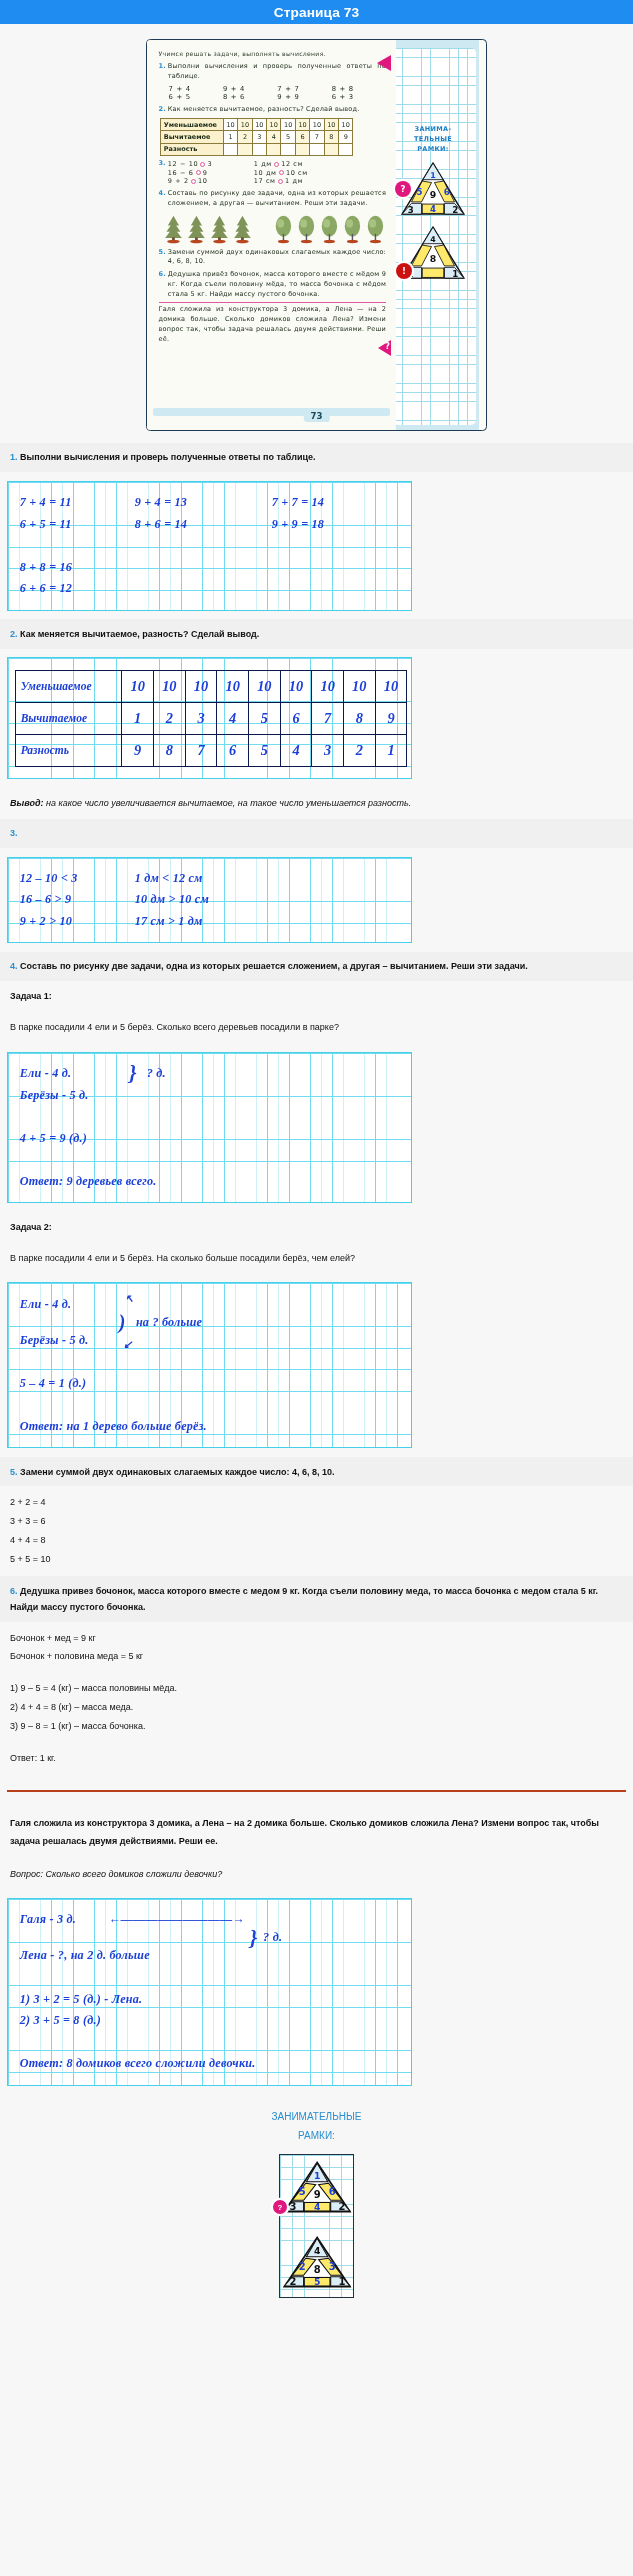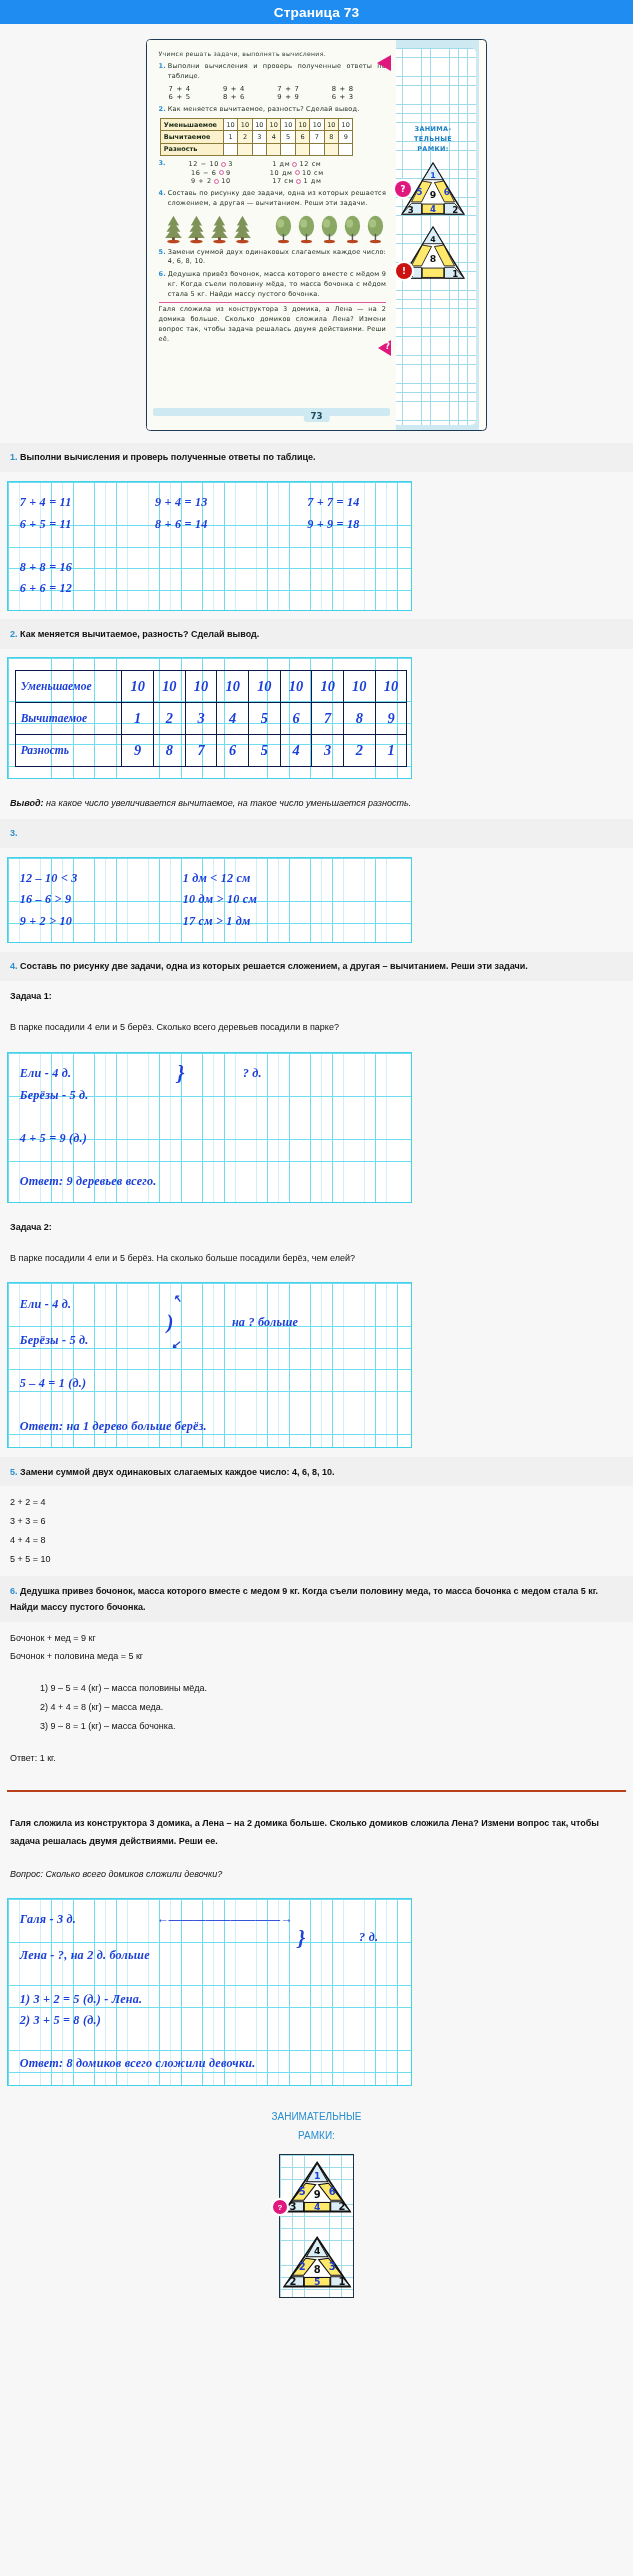--- a/index.html
+++ b/index.html
@@ -53,21 +53,21 @@
   }
   .scan .intro {
     font-size:6.1px; color:#2e3b2a; line-height:1.45; letter-spacing:0.3px;
     text-align: justify; margin-bottom:2.9px;
   }
   .task { display:flex; font-size:6.5px; color:#1b2b18; line-height:1.5; margin-bottom:2.9px; letter-spacing:0.2px;}
   .task .num { color:#2a8fd0; font-weight:bold; width:9.3px; flex:0 0 9.3px; }
   .task .body { flex:1; text-align: justify; }
   .eqrow { display:flex; font-size:6.8px; color:#1b2b18; margin:0.7px 0 0 10px; letter-spacing:0.7px; }
   .eqrow span { width:56px; }
-  .cmp-wrap { display:flex; margin-left:10px; font-size:6.5px; color:#1b2b18;text-align:center;}
+  .cmp-wrap { display:flex; margin-left:10px; font-size:6.5px; color:#1b2b18;}
   .cmp-wrap .cl { width:86px; }
   .cmp-wrap .cl div { margin:0.7px 0; letter-spacing:0.6px;}
   .circ { display:inline-block; width:5px; height:5px; border:0.7px solid #e05aa0; border-radius:50%; vertical-align:middle; margin:0 2.2px;}
 
   
   table.scan-tbl { border-collapse:collapse; margin:3.6px 0 3.6px 1.4px; background:#fdf6d8; }
   table.scan-tbl td { border:0.7px solid #8a7b3a; font-size:6.5px; text-align:center; height:12.2px; color:#1b2b18; font-weight:bold;}
   table.scan-tbl td.hd { text-align:left; padding:0 2.9px; width:63px; background:#fbf2cd;}
   table.scan-tbl td.v { width:14.4px; background:#fff; font-weight:normal;}
   table.scan-tbl td.v.alt { background:#fdf6d8; }
@@ -119,21 +119,20 @@
       repeating-linear-gradient(to right, #cdf1f7 0 0.7px, transparent 0.7px 10.8px),
       #ffffff;
     position:relative;
     padding: 10px 0;
     font-family: "Liberation Serif", serif;
   }
   .nb .line {
     display:flex; height:21.6px; align-items:center; padding-left:11.5px;
     color:#1b3fd8; font-style:italic; font-weight:bold; font-size:12.2px;
     letter-spacing:0.2px;
-    gap:48px;
   }
   .nb .line .c1 { width:115px; }
   .nb .line .c2 { width:137px; }
   .nb .line .c3 { width:137px; }
   .nb .spacer { height:21.6px; }
 
   
   .nb-tbl-wrap {
     margin: 8.6px 0 8.6px 7.2px; width:405px; position:relative;
     border:0.7px solid #43d0e8;
@@ -551,21 +550,21 @@
   </div>
 
   <div class="sec-head">
     <span class="n">6.</span>
     <span>Дедушка привез бочонок, масса которого вместе с медом 9 кг. Когда съели половину меда, то масса бочонка с медом стала 5 кг. Найди массу пустого бочонка.</span>
   </div>
   <div class="plain" style="line-height:2.0;">
     <div>Бочонок + мед = 9 кг</div>
     <div>Бочонок + половина меда = 5 кг</div>
   </div>
-  <div class="plain" style="line-height:2.1;margin-left:30px;">
+  <div class="plain" style="line-height:2.1;">
     <div>1) 9 – 5 = 4 (кг) – масса половины мёда.</div>
     <div>2) 4 + 4 = 8 (кг) – масса меда.</div>
     <div>3) 9 – 8 = 1 (кг) – масса бочонка.</div>
   </div>
   <div class="plain">Ответ: 1 кг.</div>
 
   <hr class="rule">
 
   <div class="plain strong" style="line-height:2.1;">Галя сложила из конструктора 3 домика, а Лена – на 2 домика больше. Сколько домиков сложила Лена? Измени вопрос так, чтобы задача решалась двумя действиями. Реши ее.</div>
   <div class="plain italic">Вопрос: Сколько всего домиков сложили девочки?</div>

